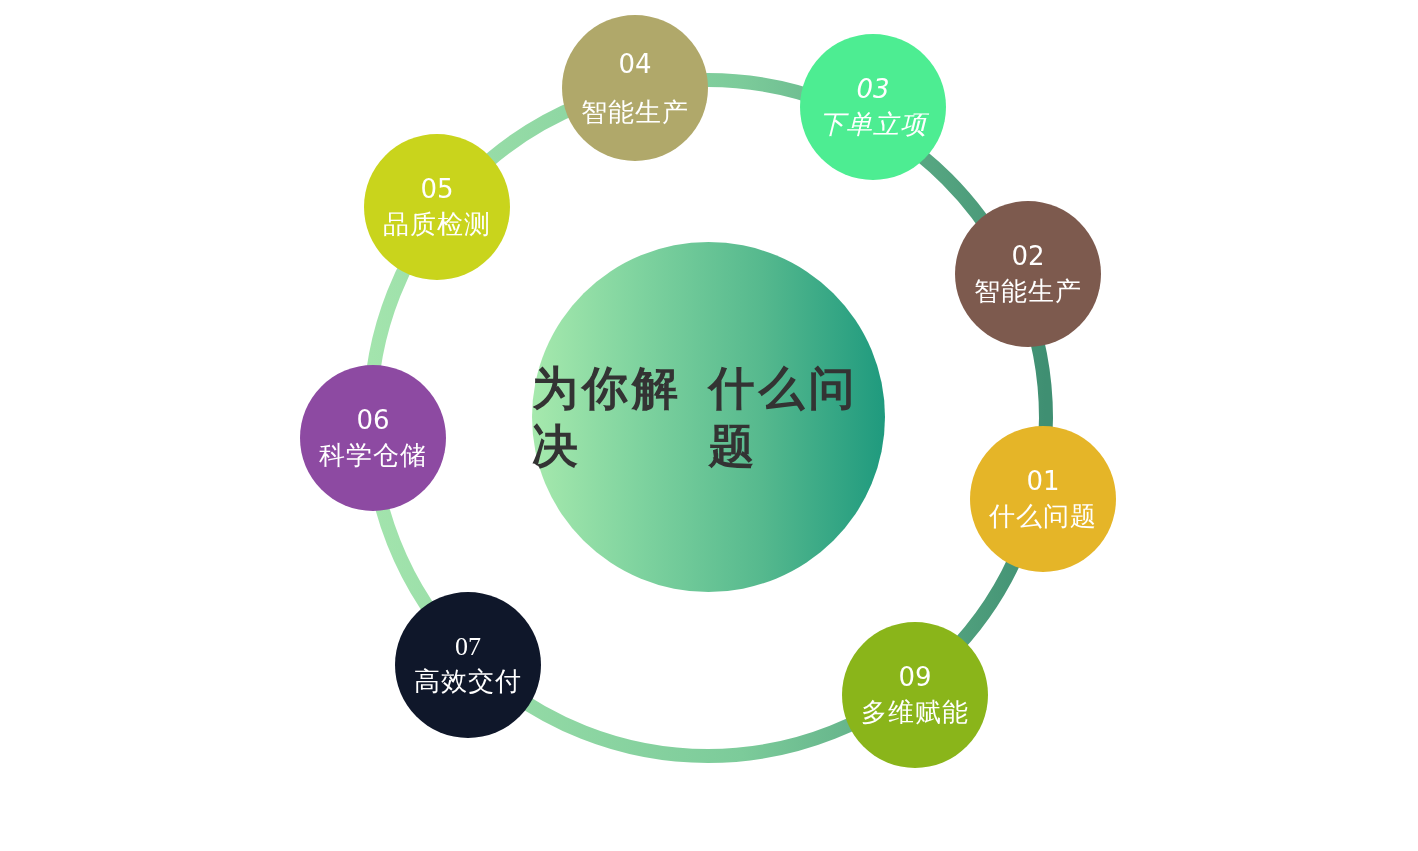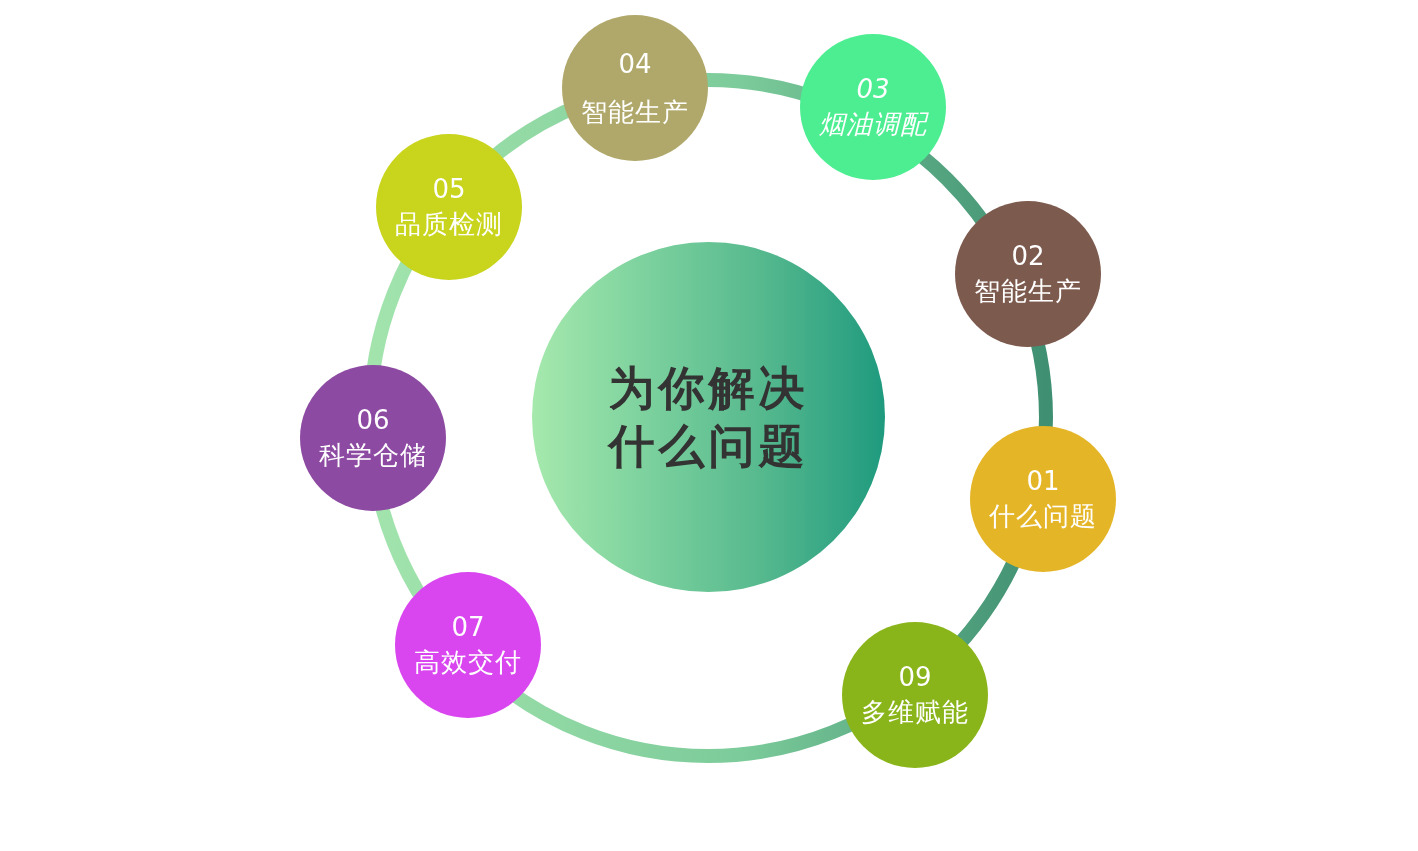--- a/index.html
+++ b/index.html
@@ -3,21 +3,21 @@
   <meta charset="utf-8">
   <style>
     html, body { margin: 0; padding: 0; background: #ffffff; }
     body { width: 1418px; height: 851px; position: relative; overflow: hidden; font-family: "DejaVu Sans", "Liberation Sans", sans-serif; }
     .stage { position: absolute; left: 0; top: 0; width: 1418px; height: 851px; }
     svg.ring { position: absolute; left: 0; top: 0; }
     .center {
       position: absolute; left: 532px; top: 242px; width: 353px; height: 350px;
       border-radius: 50%;
       background: linear-gradient(90deg, #a6e9ad 0%, #7fd39f 30%, #56b98e 65%, #1f9a7e 100%);
-      display: flex; flex-direction: column; align-items: center; justify-content: center;
+      display: flex; flex-direction: row; align-items: center; justify-content: center;
     }
     .center .line {
       color: #333333; font-size: 46px; font-weight: bold; letter-spacing: 4px; line-height: 58px;
     }
     .node {
       position: absolute; width: 146px; height: 146px; border-radius: 50%;
       display: flex; flex-direction: column; align-items: center; justify-content: center;
       color: #ffffff; cursor: pointer;
     }
     .node .num { font-size: 26px; line-height: 34px; font-weight: normal; }
@@ -48,39 +48,39 @@
     <div class="label">什么问题</div>
   </div>
 
   <div class="node" style="left:955px;top:201px;background:#7d5a4e;text-align:right;">
     <div class="num">02</div>
     <div class="label">智能生产</div>
   </div>
 
   <div class="node" style="left:800px;top:34px;background:#4ded92;font-style:italic;">
     <div class="num">03</div>
-    <div class="label">烟油调配</div>
+    <div class="label">下单立项</div>
   </div>
 
   <div class="node" style="left:562px;top:15px;background:#b0a86a;gap:13px;">
     <div class="num">04</div>
     <div class="label">智能生产</div>
   </div>
 
-  <div class="node" style="left:376px;top:134px;background:#c9d41c;">
+  <div class="node" style="left:364px;top:134px;background:#c9d41c;">
     <div class="num">05</div>
     <div class="label">品质检测</div>
   </div>
 
   <div class="node" style="left:300px;top:365px;background:#8d4aa2;">
     <div class="num">06</div>
     <div class="label">科学仓储</div>
   </div>
 
-  <div class="node" style="left:395px;top:572px;background:#d946ef;">
+  <div class="node" style="left:395px;top:592px;background:#0f172a;font-family:Liberation Serif, serif;">
     <div class="num">07</div>
     <div class="label">高效交付</div>
   </div>
 
 
   <div class="node" style="left:842px;top:622px;background:#8ab51a;">
     <div class="num">09</div>
     <div class="label">多维赋能</div>
   </div>
 </div>

